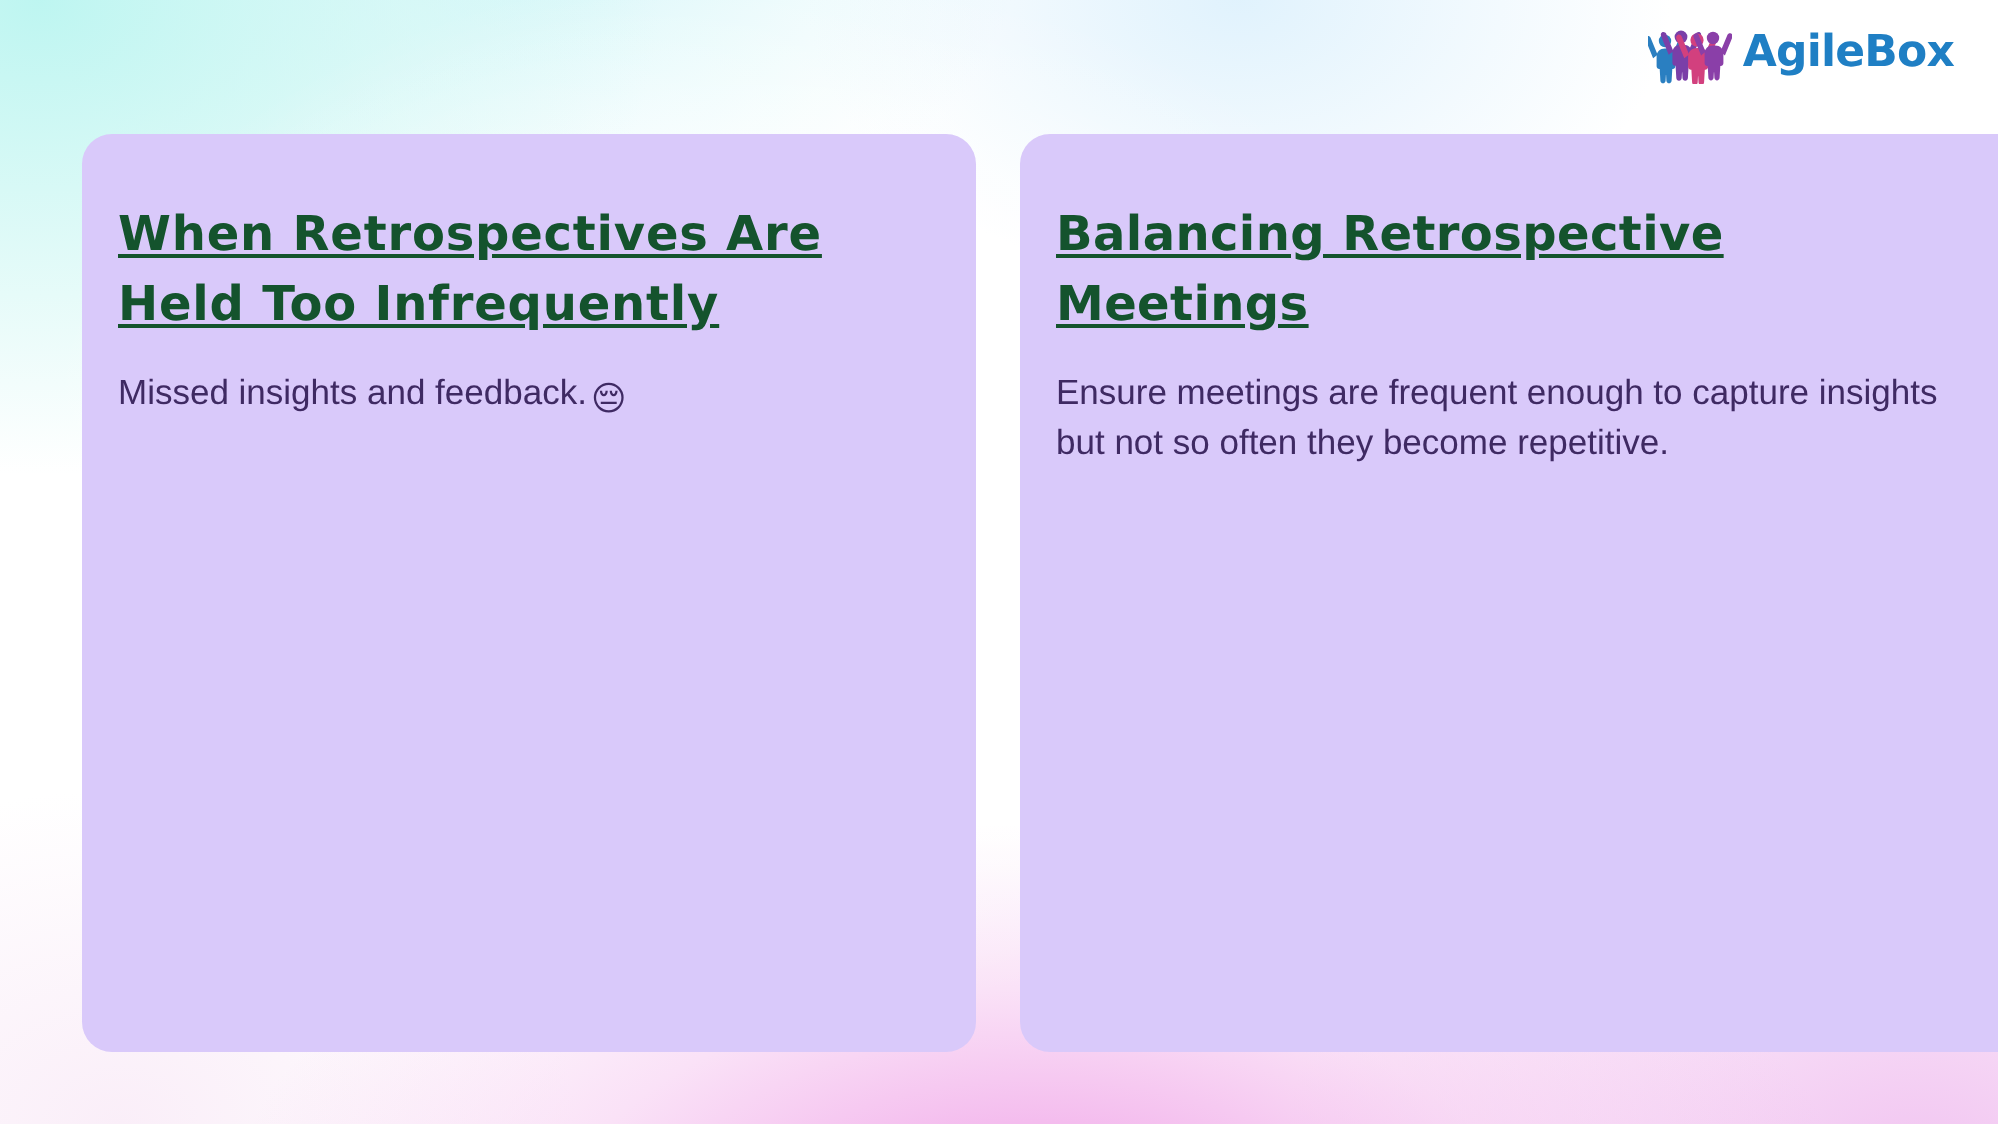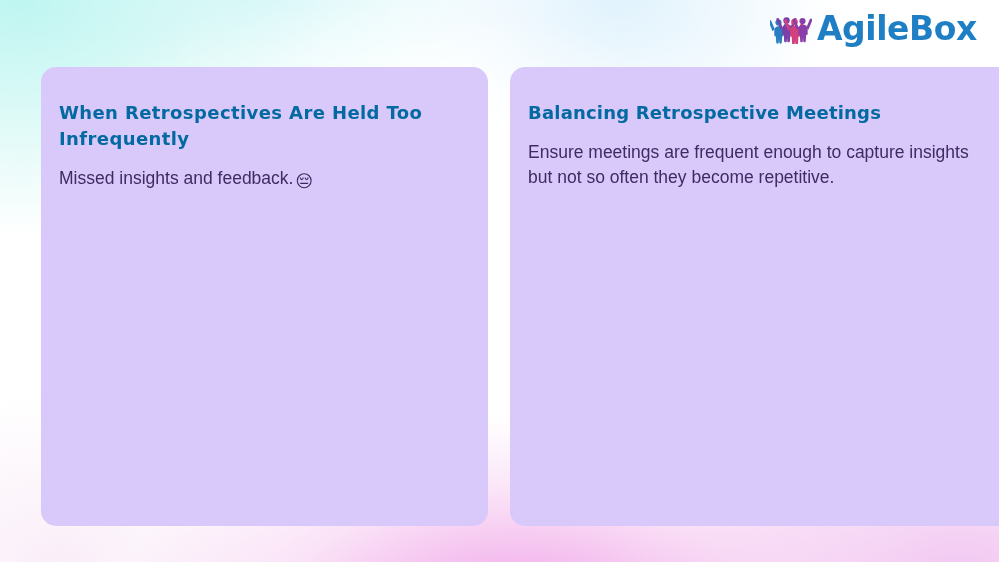--- a/index.html
+++ b/index.html
@@ -58,21 +58,21 @@
     gap: 5px;
     z-index: 5;
   }
   #logo .people {
     display: block;
     width: 42px;
     height: 30px;
   }
   #logo .wordmark {
     font-family: "DejaVu Sans", sans-serif;
-    font-size: 33px;
+    font-size: 22px;
     font-weight: bold;
     letter-spacing: -0.4px;
     line-height: 1;
     white-space: nowrap;
   }
   #logo .wm-agile { color: #1f7fc4; }
   #logo .wm-box   { color: #1f7fc4; }
 
   
   .card {
@@ -84,26 +84,27 @@
     box-sizing: border-box;
     padding: 33px 30px 24px 18px;
     z-index: 3;
   }
   #card-left  { left: 41px;  width: 447px; }
   #card-right { left: 510px; width: 516px; }
 
   .card-title {
     font-family: "DejaVu Sans", sans-serif;
     font-weight: bold;
-    font-size: 18px;
+    font-size: 24px;
     line-height: 1.45;
-    color: #0369a1;
+    color: #14532d;
     letter-spacing: 0.4px;
     margin: 0 0 14px 0;
     padding: 0;
+    text-decoration: underline;
   }
   #card-right .card-title { letter-spacing: 0.2px; }
 
   .card-body {
     margin: 0;
     padding: 0;
     list-style: none;
   }
   .body-line {
     font-family: "Liberation Sans", sans-serif;

